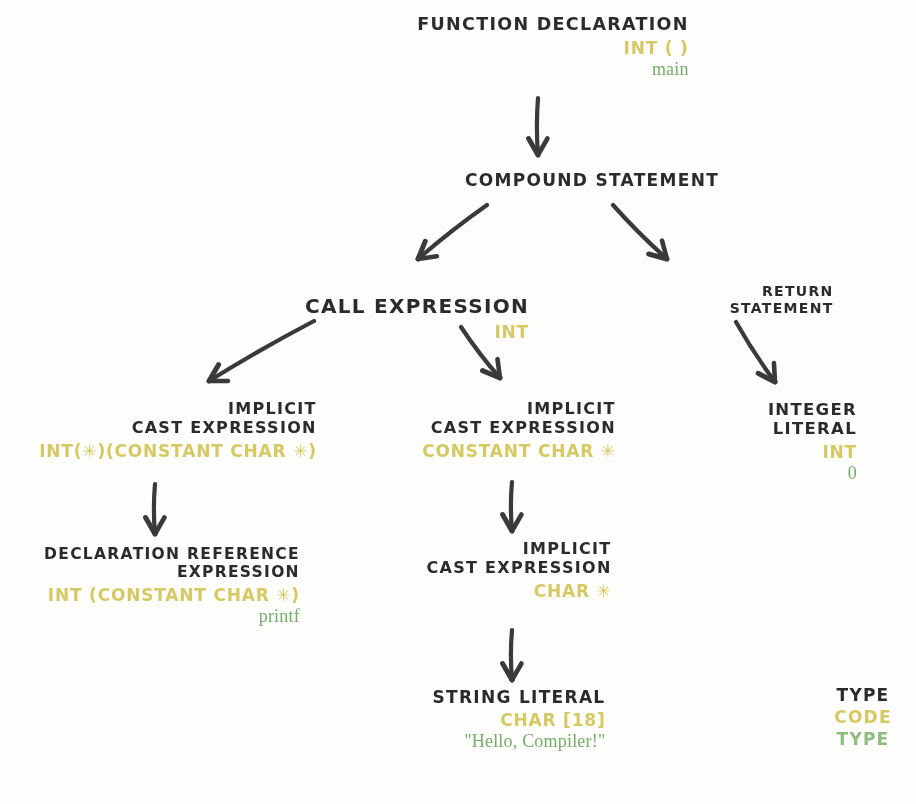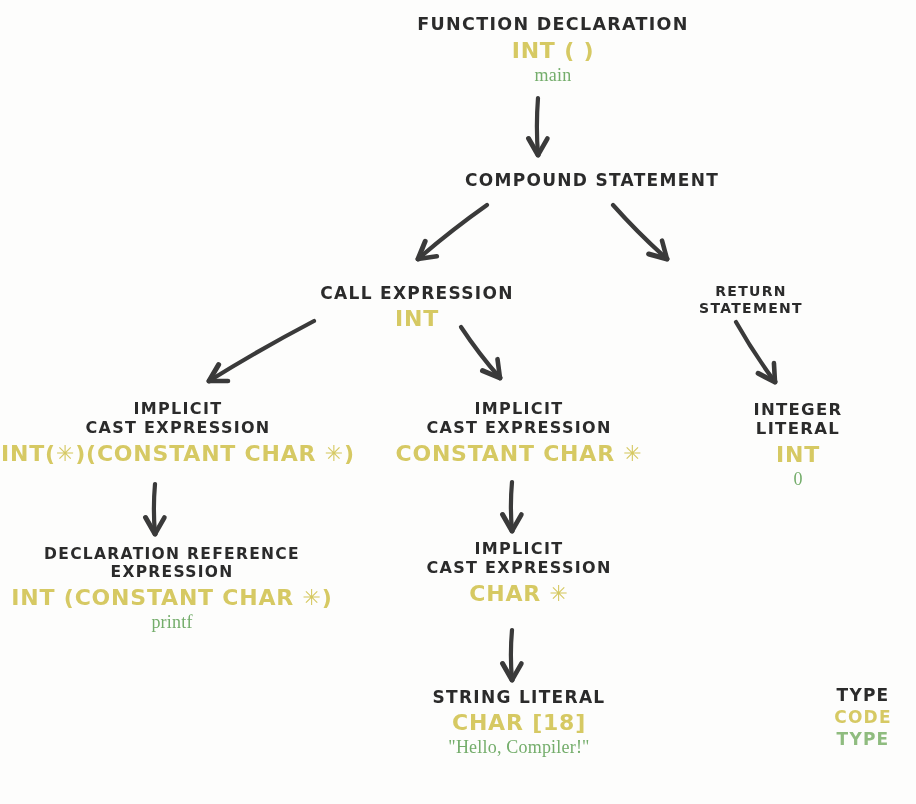--- a/index.html
+++ b/index.html
@@ -19,37 +19,37 @@
   #arrows {
     position: absolute;
     left: 0;
     top: 0;
     width: 916px;
     height: 804px;
     pointer-events: none;
   }
   .node {
     position: absolute;
-    text-align: center;
+    text-align: right;
     line-height: 1.18;
     transform: translateX(-50%);
   }
   .nd-title {
     color: #2b2b2b;
     font-weight: bold;
     font-size: 16.5px;
     letter-spacing: 1.3px;
     text-transform: uppercase;
     white-space: pre-line;
     font-family: "DejaVu Sans", sans-serif;
   }
   .nd-type {
     color: #d6c963;
     font-weight: bold;
-    font-size: 22px;
+    font-size: 17px;
     letter-spacing: 0.8px;
     text-transform: uppercase;
     margin-top: 3px;
     font-family: "DejaVu Sans", sans-serif;
   }
   .nd-code {
     color: #74ad6b;
     font-size: 18px;
     letter-spacing: 0.2px;
     margin-top: 1px;
@@ -136,21 +136,21 @@
   <div id="node-layer">
       <div class="node" style="left: 553px; top: 14px;">
         <div class="nd-title" style="font-size: 17.5px;">FUNCTION  DECLARATION</div>
         <div class="nd-type">INT ( )</div>
         <div class="nd-code">main</div>
       </div>
       <div class="node" style="left: 553px; top: 170px; margin-left: 39px;">
         <div class="nd-title" style="font-size: 17px;">COMPOUND STATEMENT</div>
       </div>
       <div class="node" style="left: 417px; top: 283px;">
-        <div class="nd-title" style="font-size: 17px;">CALL EXPRESSION</div>
+        <div class="nd-title" style="font-size: 20px; margin-top: 12px;">CALL EXPRESSION</div>
         <div class="nd-type">INT</div>
       </div>
       <div class="node" style="left: 751px; top: 283px;">
         <div class="nd-title" style="font-size: 14px;">RETURN STATEMENT</div>
       </div>
       <div class="node" style="left: 178px; top: 400px;">
         <div class="nd-title" style="font-size: 16px;">IMPLICIT
 CAST EXPRESSION</div>
         <div class="nd-type">INT(✳)(CONSTANT CHAR ✳)</div>
       </div>

